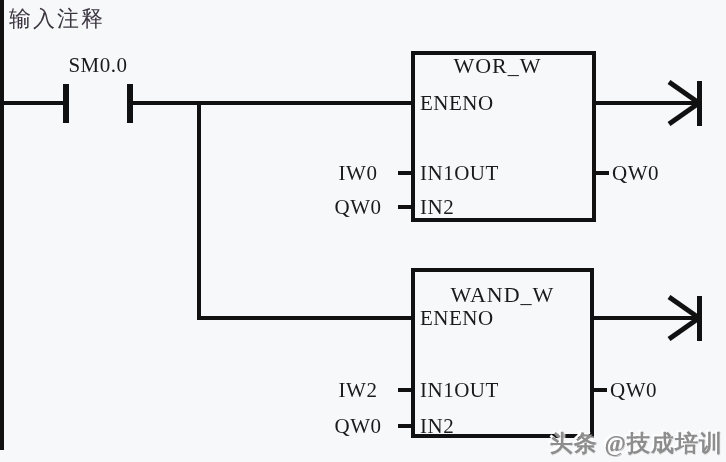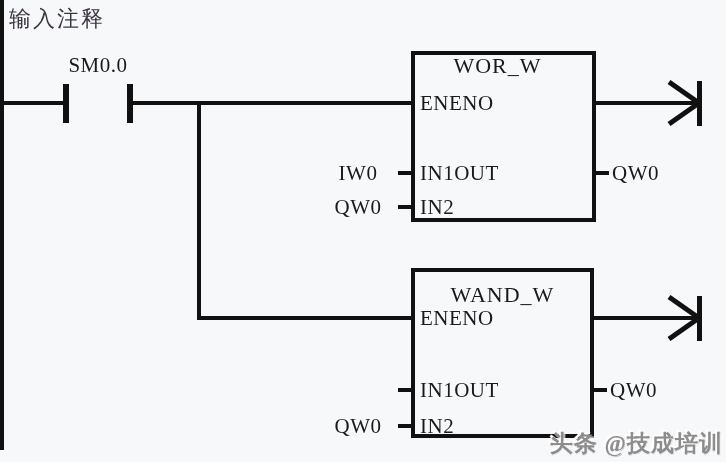--- a/index.html
+++ b/index.html
@@ -126,20 +126,21 @@
     <span>OUT</span>
   </div>
   <div class="row" style="left:411px;top:413px;width:183px;">
     <span>IN2</span>
   </div>
 
   <div class="wire" style="left:398px;top:388px;width:14px;height:4px;"></div>
   <div class="wire" style="left:398px;top:424px;width:14px;height:4px;"></div>
   <div class="wire" style="left:591px;top:388px;width:16px;height:4px;"></div>
 
+  <div class="lbl operand-right" style="left:320px;top:377px;width:76px;">IW2</div>
   <div class="lbl operand-right" style="left:320px;top:413px;width:76px;">QW0</div>
   <div class="lbl" style="left:610px;top:377px;">QW0</div>
 
   <div class="wire" style="left:591px;top:316px;width:107px;height:4px;"></div>
   <svg class="arrow-svg" style="left:666px;top:295px;" width="36" height="46">
     <line x1="3" y1="2" x2="33" y2="23"></line>
     <line x1="3" y1="44" x2="33" y2="23"></line>
   </svg>
   <div class="wire" style="left:697px;top:296px;width:5px;height:45px;"></div>
 

